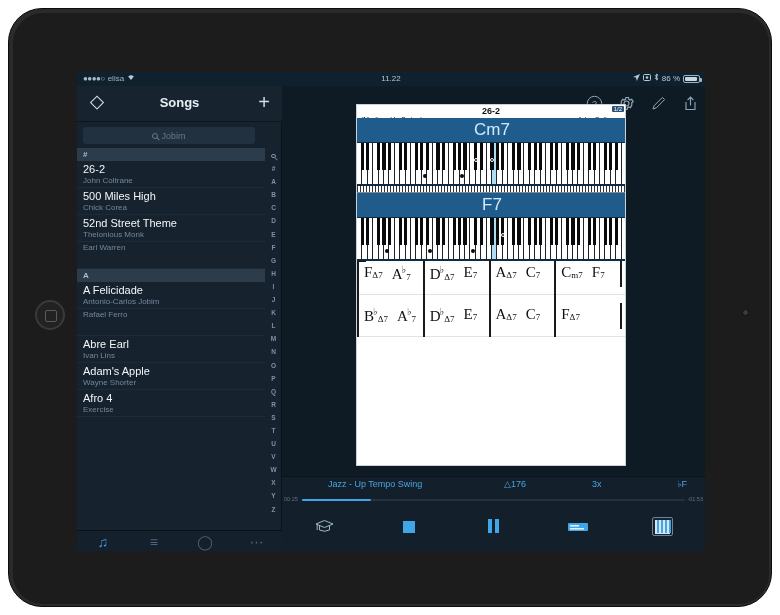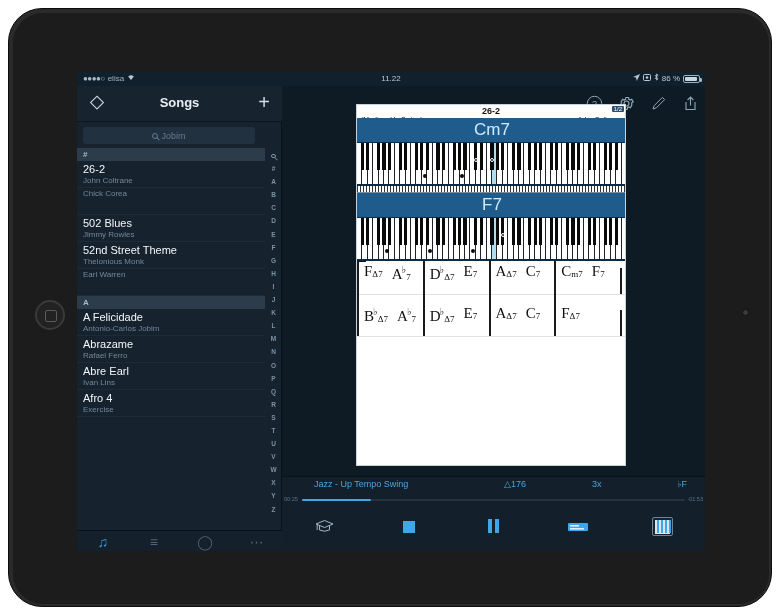--- a/index.html
+++ b/index.html
@@ -170,21 +170,21 @@
   #chart-pagecount {
     position: absolute; right: 1px; top: 1px;
     background: #2a4f73; color: #fff; font-size: 6px;
     padding: 0 2px; border-radius: 1px;
   }
 
   
   .chord-row {
     position: relative; height: 42px;
     border-bottom: 1px solid #dde3e7;
-    display: flex; align-items: flex-end;
+    display: flex; align-items: center;
   }
   .bar-cell {
     position: relative; height: 42px; flex: 1;
     display: flex; align-items: center; justify-content: flex-start;
     gap: 9px; padding-left: 5px;
     border-left: 2px solid #1a1a1a;
   }
   .bar-cell.highlight { background: #fdf47e; }
   .chord {
     font-family: "Liberation Serif", serif;
@@ -244,21 +244,21 @@
 
   
   #player {
     position: absolute; left: 205px; top: 404px; width: 423px; height: 75px;
     background: #13202b; border-top: 1px solid #0a1219;
   }
   #player-row1 {
     position: absolute; left: 0; top: 2px; width: 100%; height: 15px;
     color: #4aa3e0; font-size: 9px;
   }
-  #style-name { position: absolute; left: 32px; top: 0; }
+  #style-name { position: absolute; left: 46px; top: 0; }
   #tempo { position: absolute; left: 222px; top: 0; }
   #repeat { position: absolute; left: 310px; top: 0; }
   #keysig { position: absolute; right: 18px; top: 0; }
 
   #progress-wrap { position: absolute; left: 0; top: 18px; width: 100%; height: 10px; }
   #time-elapsed { position: absolute; left: 2px; top: 1px; font-size: 5.5px; color: #5d7385; }
   #time-remaining { position: absolute; right: 2px; top: 1px; font-size: 5.5px; color: #5d7385; }
   #progress-track {
     position: absolute; left: 20px; right: 20px; top: 4px; height: 2px;
     background: #24323f; border-radius: 1px;
@@ -354,45 +354,45 @@
         </div>
       </div>
 
       <div id="song-list">
           <div class="section-head">#</div>
           <div class="song-row">
             <div class="song-title">26-2</div>
             <div class="song-artist">John Coltrane</div>
           </div>
           <div class="song-row">
+            <div class="song-title">500 Miles High</div>
             <div class="song-artist">Chick Corea</div>
-          </div>
-          <div class="song-row">
-            <div class="song-title">502 Blues</div>
-            <div class="song-artist">Jimmy Rowles</div>
           </div>
           <div class="song-row">
             <div class="song-title">52nd Street Theme</div>
             <div class="song-artist">Thelonious Monk</div>
           </div>
           <div class="song-row">
             <div class="song-artist">Earl Warren</div>
           </div>
           <div class="section-head">A</div>
           <div class="song-row">
             <div class="song-title">A Felicidade</div>
             <div class="song-artist">Antonio-Carlos Jobim</div>
           </div>
           <div class="song-row">
-            <div class="song-title">Abrazame</div>
             <div class="song-artist">Rafael Ferro</div>
           </div>
           <div class="song-row">
             <div class="song-title">Abre Earl</div>
             <div class="song-artist">Ivan Lins</div>
+          </div>
+          <div class="song-row">
+            <div class="song-title">Adam's Apple</div>
+            <div class="song-artist">Wayne Shorter</div>
           </div>
           <div class="song-row">
             <div class="song-title">Afro 4</div>
             <div class="song-artist">Exercise</div>
           </div>
         </div>
 
       <div id="alpha-index">
           <div class="ai"><span class="mag" style="border-color:#7d93a5;width:4.5px;height:4.5px"></span></div>
           <div class="ai">#</div>

